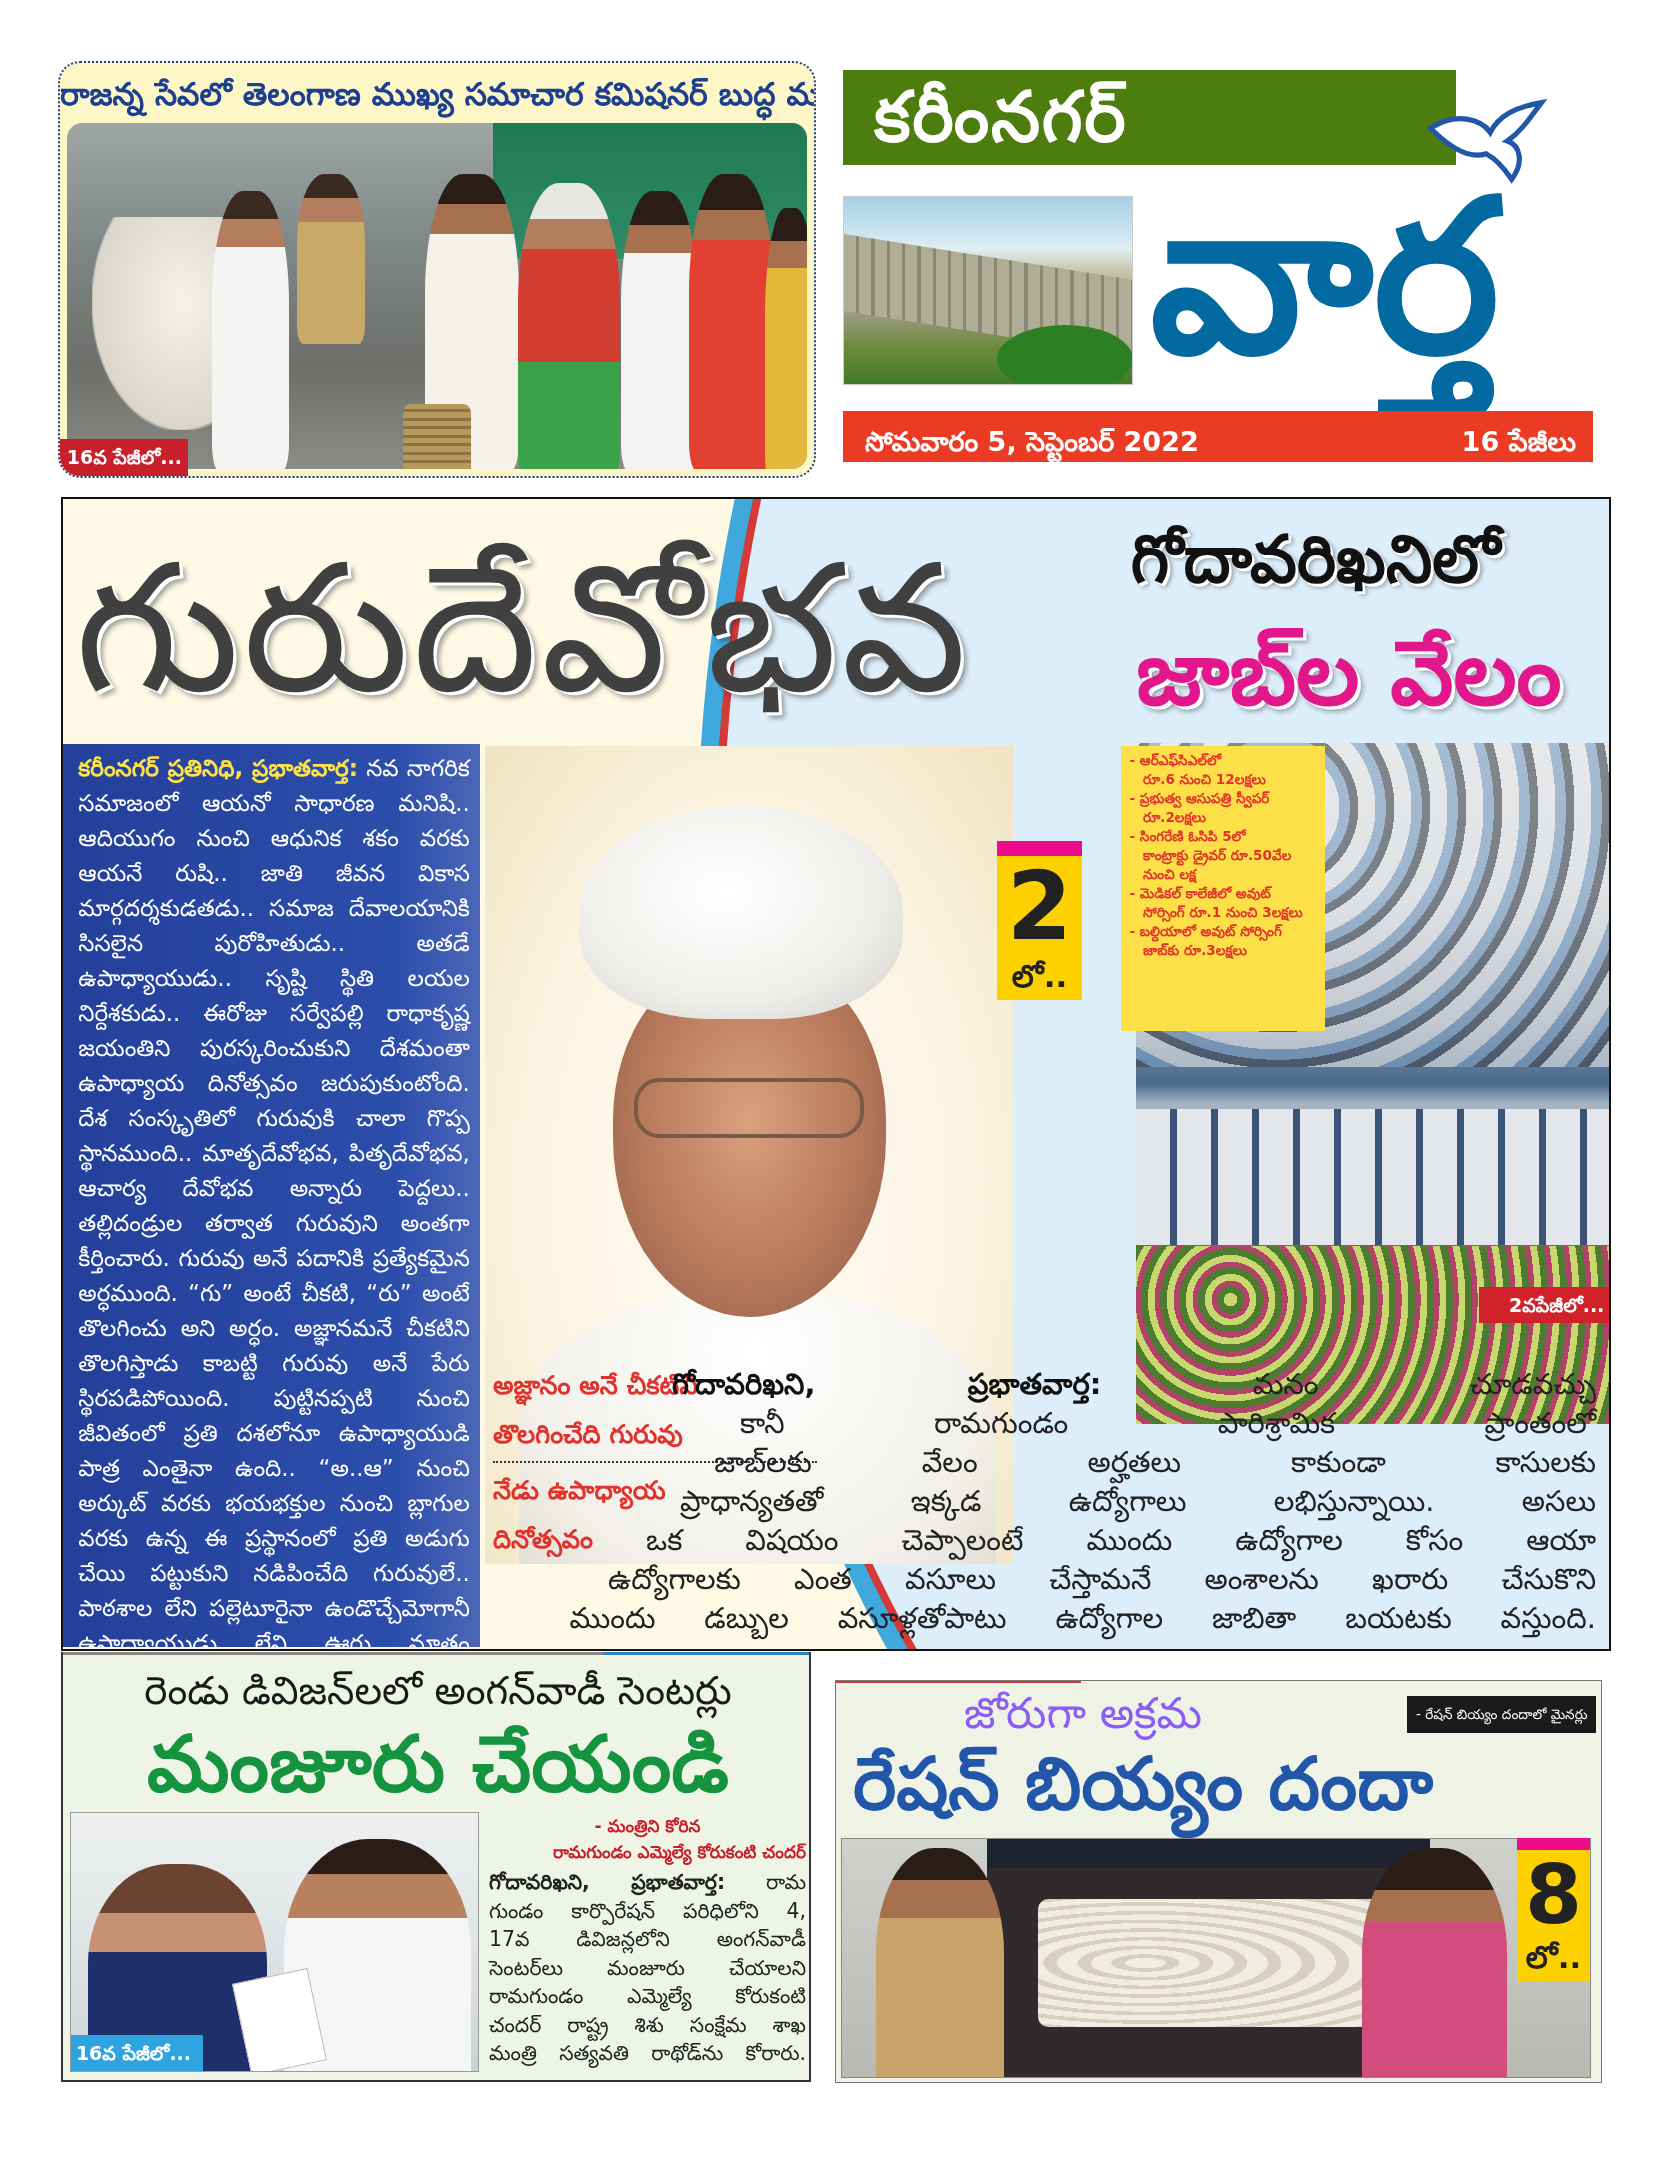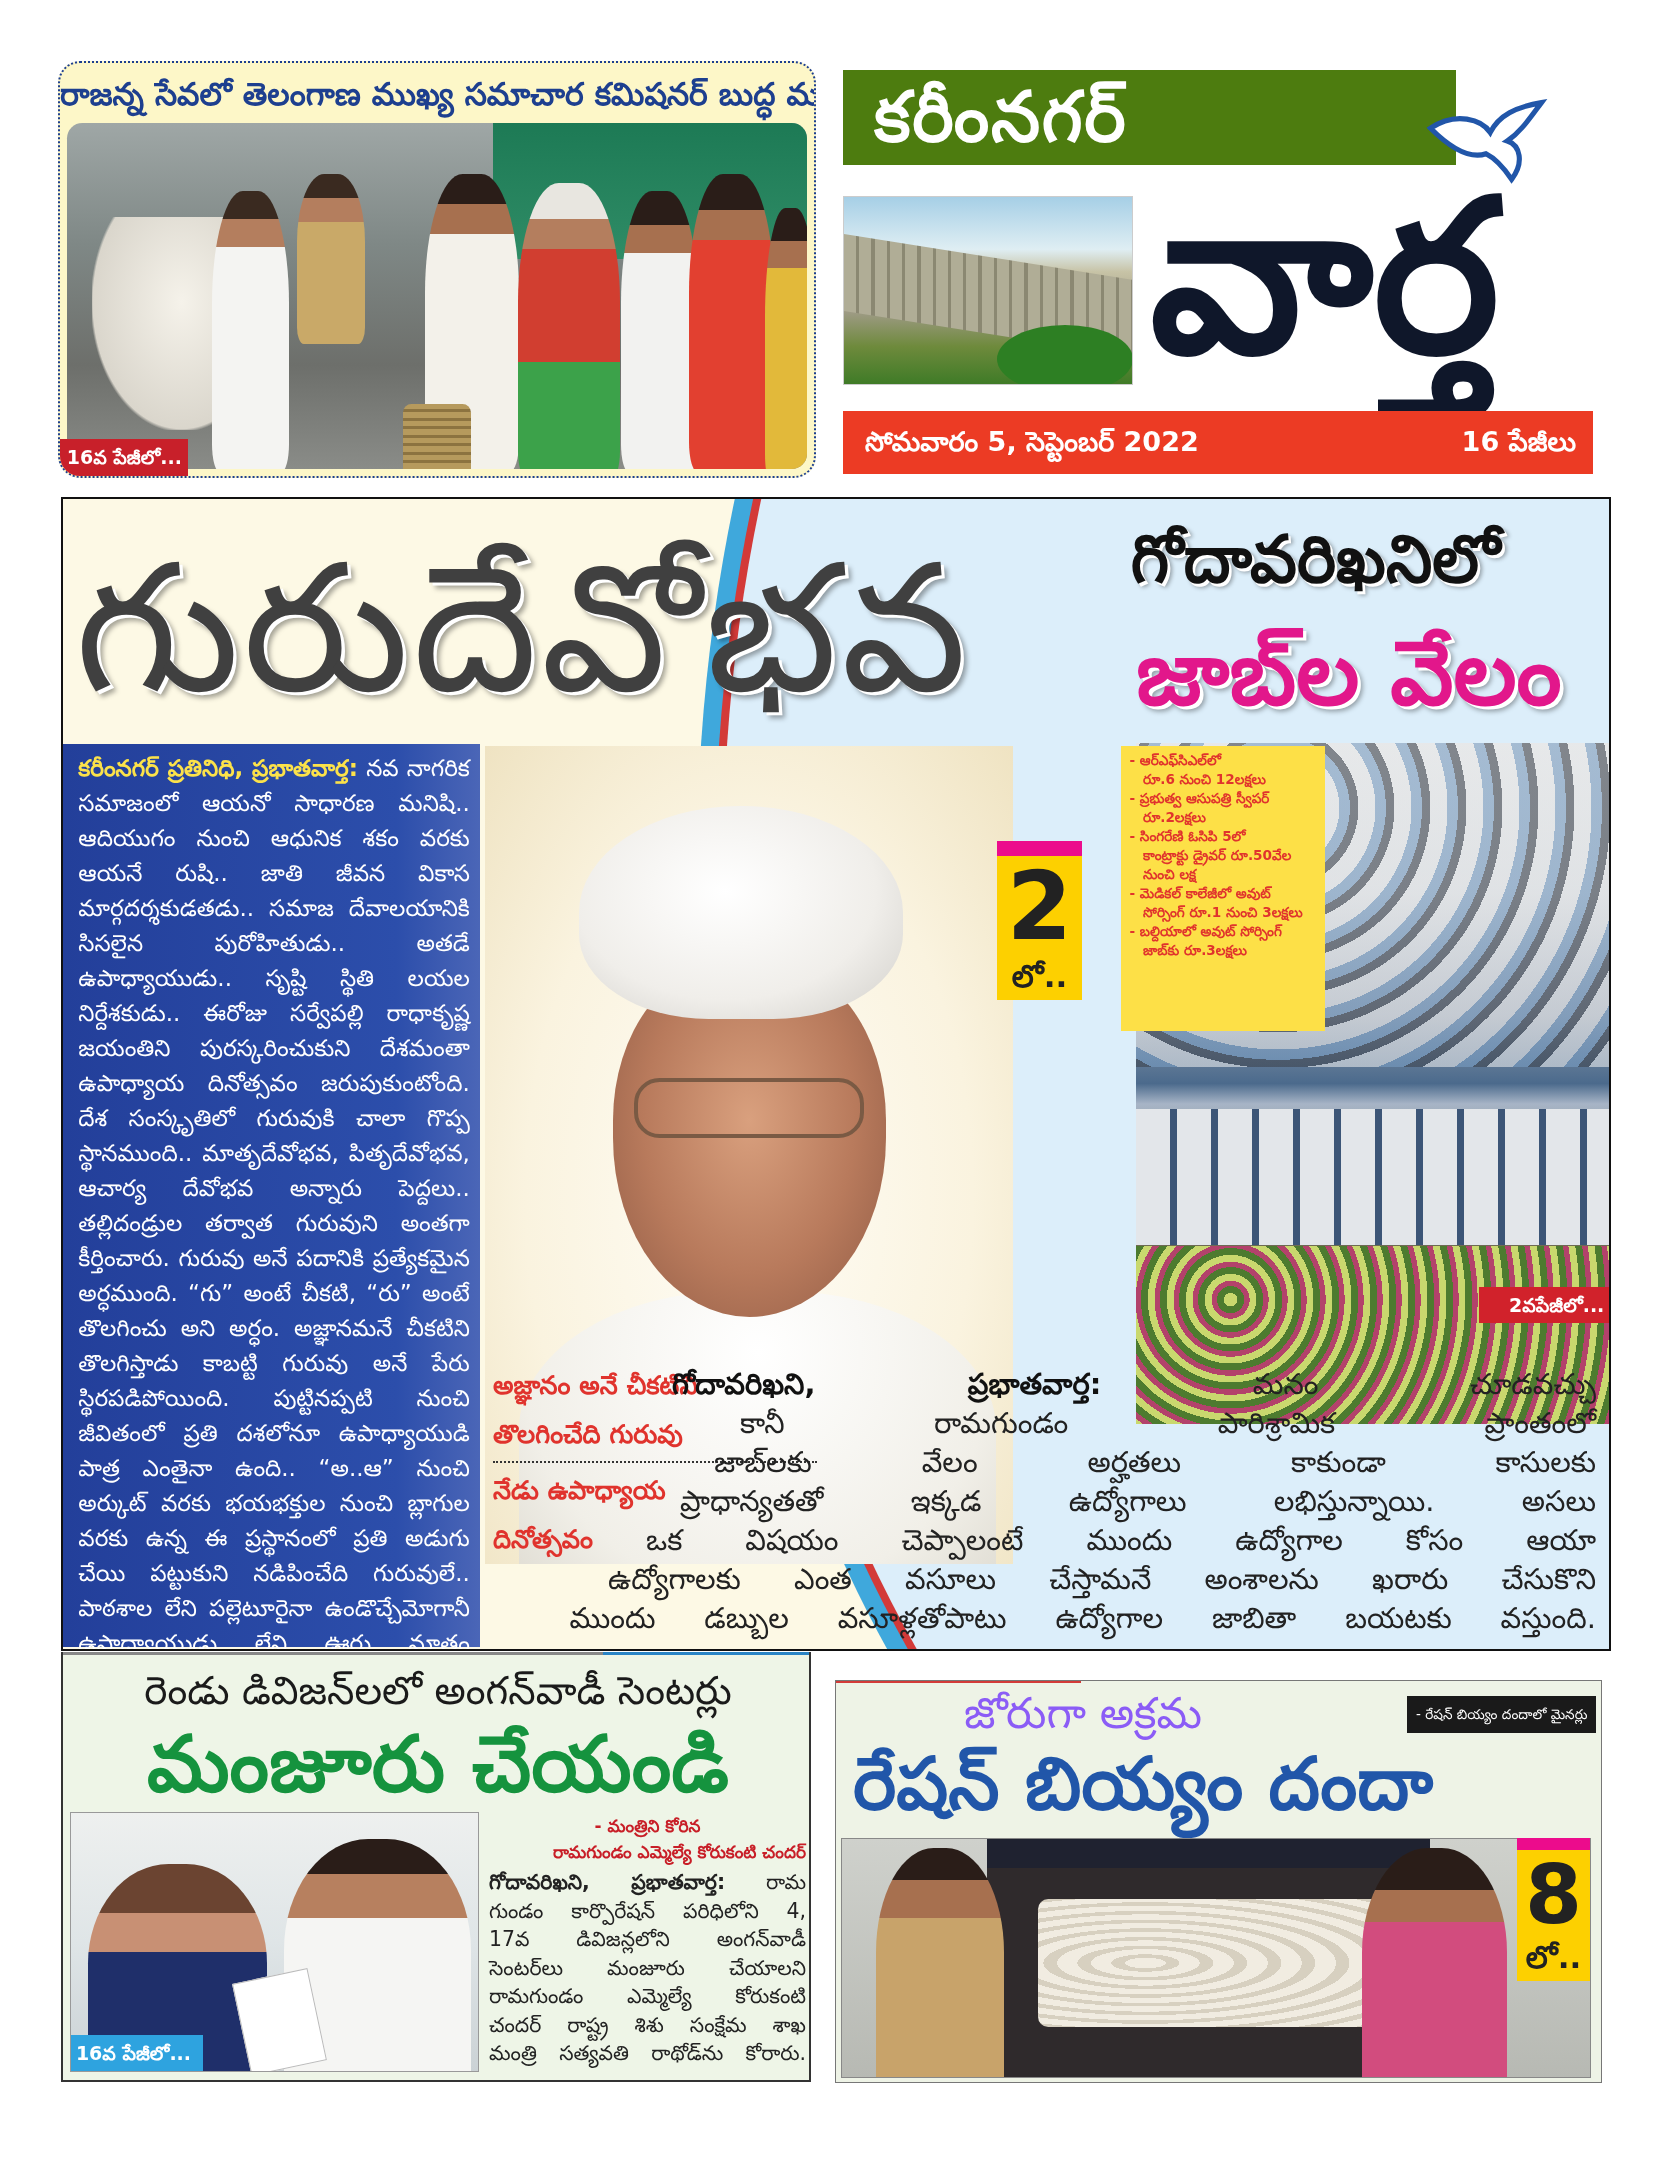--- a/index.html
+++ b/index.html
@@ -43,27 +43,27 @@
   }
   .mast-photo {
     position: absolute; left: 0; top: 126px; width: 290px; height: 189px;
     background: linear-gradient(180deg,#a6cfe6 0%,#dfeef3 28%,#c7c3a6 40%,#9d9a83 62%,#6e8a3c 80%,#3f7b27 100%);
     border: 0.9px solid #ccc; overflow: hidden;
   }
   .mast-photo .dam { position:absolute; left:0; top:60px; width: 290px; height: 77px; background: repeating-linear-gradient(90deg,#b0ad96 0 12px,#8b8872 12px 15.3px); transform: skewY(9deg); }
   .mast-photo .tree { position:absolute; left:153px; top:128px; width:136px; height:68px; border-radius:50%; background:#2d7f23; }
   .mast-logo {
     position: absolute; left: 307px; top: 92px; width: 443px; height: 230px;
-    color: #0f172a; font-weight: bold; font-size: 213px; line-height: 230px;
+    color: #0369a1; font-weight: bold; font-size: 213px; line-height: 230px;
   }
   .mast-bird {
     position: absolute; left: 579px; top: 24px; width: 128px; height: 94px;
   }
   .mast-datebar {
-    position: absolute; left: 0; top: 341px; width: 750px; height: 63px;
+    position: absolute; left: 0; top: 341px; width: 750px; height: 51px;
     background: #ec3b24; color: #fff; font-weight: bold; font-size: 27px;
     line-height: 61px; padding: 0 17px 0 22px;
     display: flex; justify-content: space-between;
   }
 
   
   .main-frame {
     left: 61px; top: 497px; width: 1550px; height: 1154px;
     border: 2.6px solid #111; overflow: hidden; background: #fdf9e5;
   }

